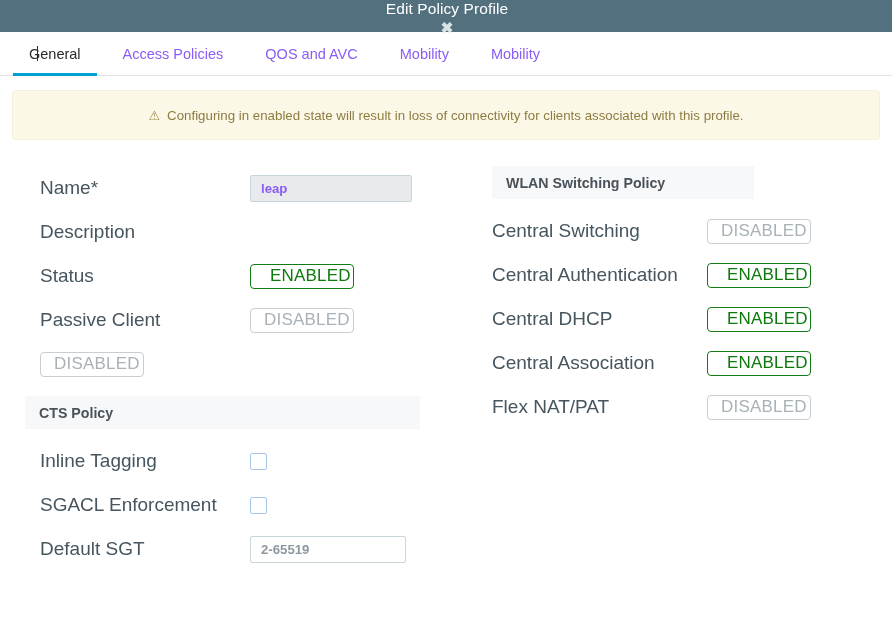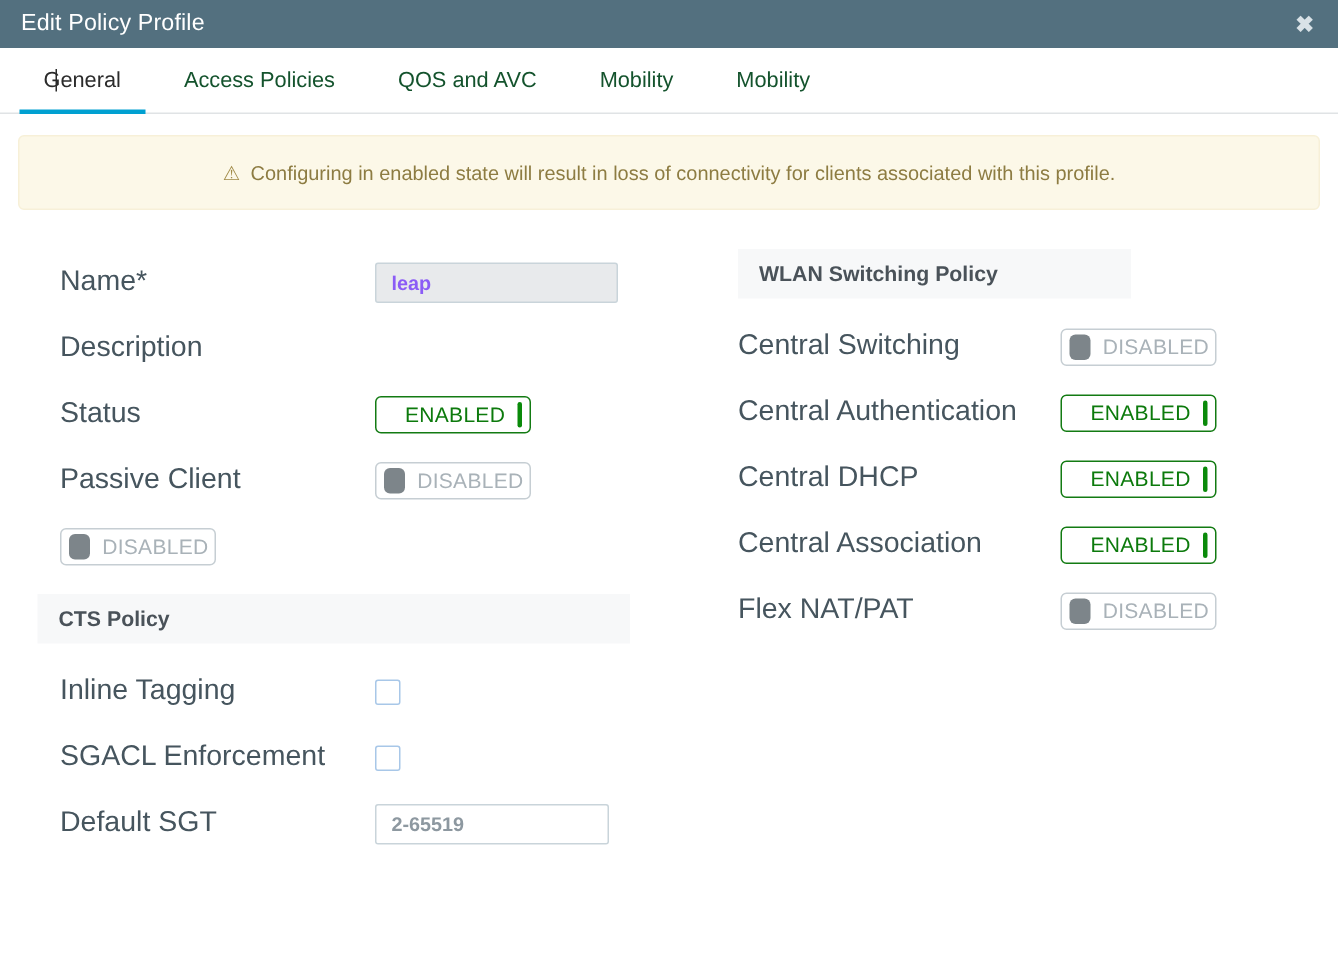--- a/index.html
+++ b/index.html
@@ -17,20 +17,21 @@
   }
 
   
   .titlebar {
     height: 32px;
     background: #53707f;
     display: flex;
     align-items: center;
     justify-content: space-between;
     padding: 0 12px 0 14px;
+    flex-direction: column;
   }
   .titlebar-title {
     color: #ffffff;
     font-size: 15.5px;
     letter-spacing: .1px;
   }
   .close-btn {
     color: #d9e2e7;
     font-size: 15px;
     font-weight: bold;
@@ -48,21 +49,21 @@
     display: flex;
     align-items: stretch;
     padding-left: 8px;
   }
   .tab {
     position: relative;
     display: flex;
     align-items: center;
     padding: 0 21px;
     font-size: 14.5px;
-    color: #14532d;
+    color: #8b5cf6;
     cursor: pointer;
     white-space: nowrap;
   }
   .tab.active {
     color: #2b2b2b;
     font-weight: normal;
   }
   .tab.active::after {
     content: "";
     position: absolute;
@@ -170,21 +171,21 @@
     user-select: none;
     padding: 0 4px;
     gap: 8px;
   }
   .toggle .knob {
     width: 20px;
     height: 17px;
     border-radius: 4px;
   }
   .toggle .tlabel {
-    font-size: 14px;
+    font-size: 17px;
     letter-spacing: .2px;
   }
   .toggle.on {
     border: 1.4px solid #137b13;
     width: 104px;
     justify-content: space-between;
     padding-left: 19px;
     padding-right: 5px;
   }
   .toggle.on .tlabel { color: #0c7a0c; }

